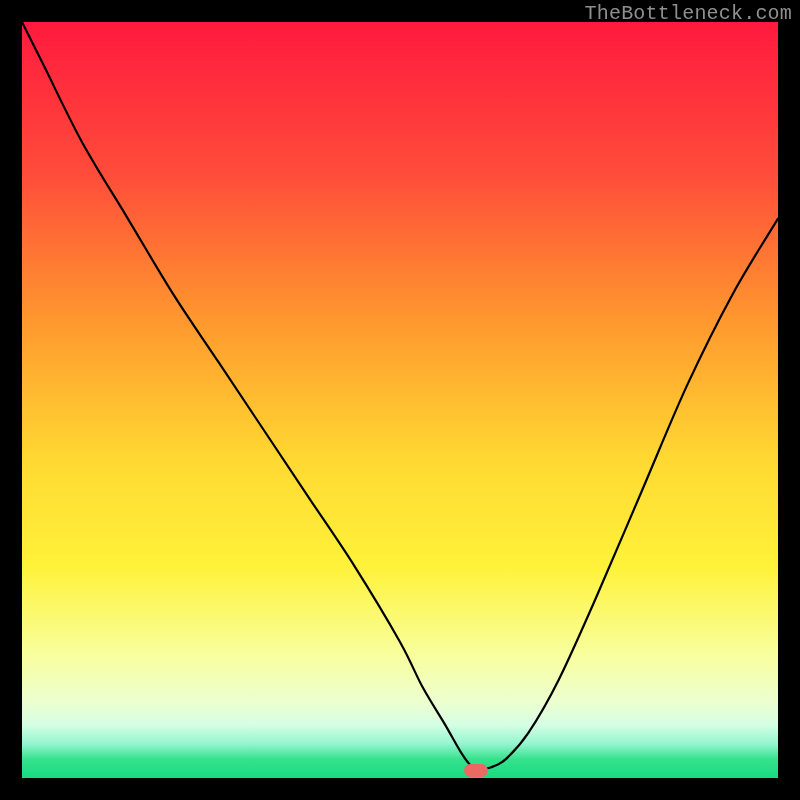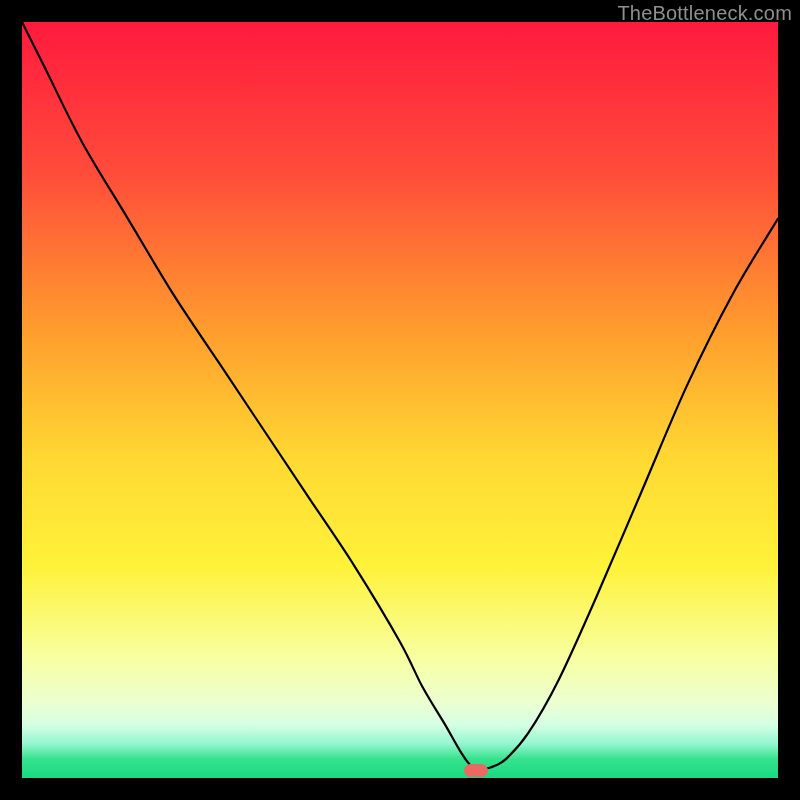--- a/index.html
+++ b/index.html
@@ -42,21 +42,21 @@
   }
   .marker {
     position: absolute;
     background: #ea6a63;
     border-radius: 7px;
   }
   .watermark {
     position: absolute;
     top: 2px;
     right: 8px;
-    font-family: Liberation Sans, sans-serif;
+    font-family: Liberation Mono, monospace;
     font-size: 20px;
     color: #8f8f8f;
     letter-spacing: 0.2px;
   }
 </style>
 </head>
 <body>
 
 <div class="frame">
   <div class="plot-area">

